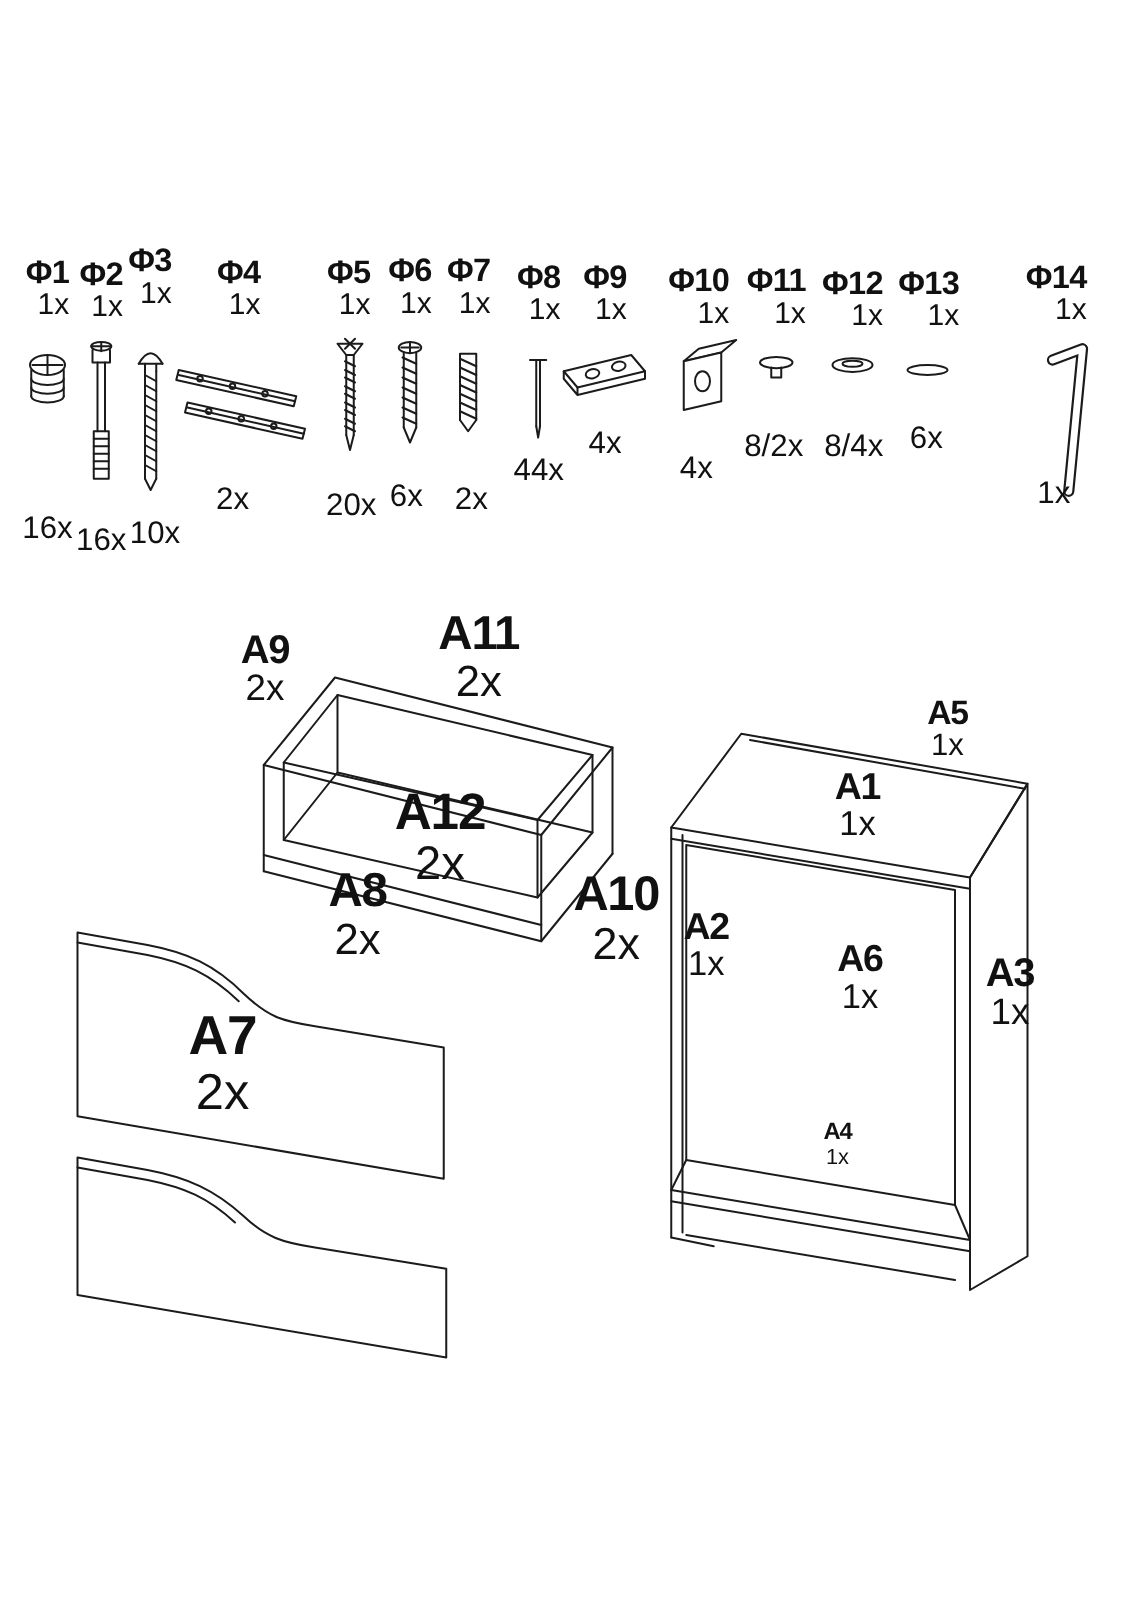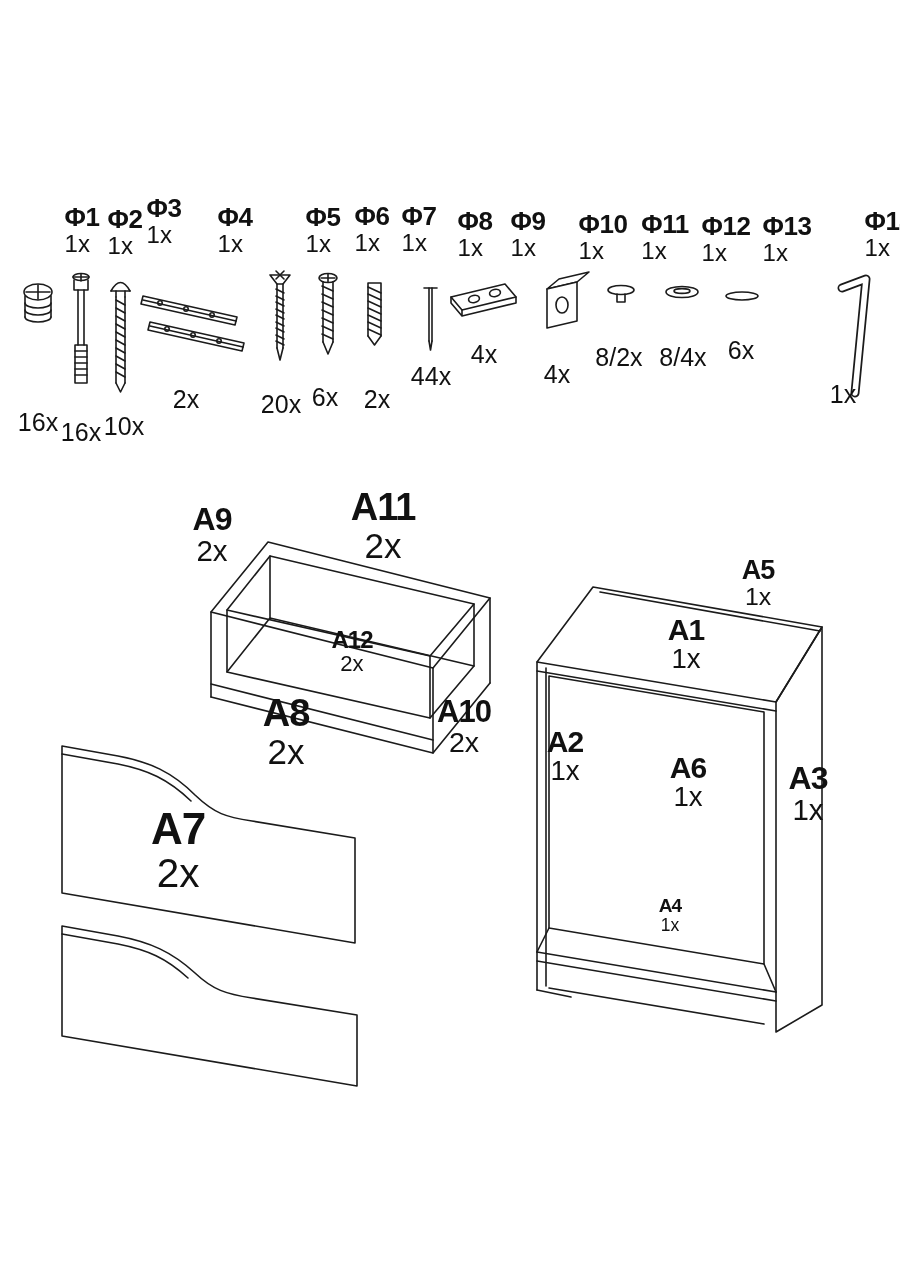--- a/index.html
+++ b/index.html
@@ -6,21 +6,21 @@
   html, body { width:900px; height:1280px; background:#fff; }
   body {
     position:relative;
     font-family:"Liberation Sans","DejaVu Sans",sans-serif;
     color:#111;
     overflow:hidden;
   }
   .page { position:absolute; left:0; top:0; width:900px; height:1280px; }
   svg.art { position:absolute; left:0; top:0; }
 
-  .hw { position:absolute; transform:translateX(-50%); text-align:left; line-height:1.08; white-space:nowrap;margin-left:44px; }
+  .hw { position:absolute; transform:translateX(-50%); text-align:right; line-height:1.08; white-space:nowrap; }
   .hw .id  { font-size:26px; font-weight:700; letter-spacing:-0.5px; }
   .hw .per { font-size:24px; font-weight:400; }
 
   .qty { position:absolute; transform:translateX(-50%); font-size:25px; font-weight:400; white-space:nowrap; }
 
   .panel { position:absolute; transform:translateX(-50%); text-align:center; line-height:1.04; white-space:nowrap; }
   .panel .pid  { font-weight:700; letter-spacing:-1px; }
   .panel .pqty { font-weight:400; font-size:0.92em; }
 </style>
 </head>
@@ -235,29 +235,29 @@
   <div class="qty" style="left:843px;top:380px">1x</div>
 
   <div class="panel" style="left:212px;top:503px;font-size:32px">
       <div class="pid">A9</div>
       <div class="pqty">2x</div>
     </div>
   <div class="panel" style="left:383px;top:488px;font-size:38px">
       <div class="pid">A11</div>
       <div class="pqty">2x</div>
     </div>
-  <div class="panel" style="left:352px;top:628px;font-size:24px">
+  <div class="panel" style="left:352px;top:628px;font-size:41px">
       <div class="pid">A12</div>
       <div class="pqty">2x</div>
     </div>
   <div class="panel" style="left:286px;top:694px;font-size:38px">
       <div class="pid">A8</div>
       <div class="pqty">2x</div>
     </div>
-  <div class="panel" style="left:464px;top:696px;font-size:31px">
+  <div class="panel" style="left:493px;top:696px;font-size:39px">
       <div class="pid">A10</div>
       <div class="pqty">2x</div>
     </div>
   <div class="panel" style="left:178px;top:806px;font-size:44px">
       <div class="pid">A7</div>
       <div class="pqty">2x</div>
     </div>
   <div class="panel" style="left:758px;top:556px;font-size:27px">
       <div class="pid">A5</div>
       <div class="pqty">1x</div>

